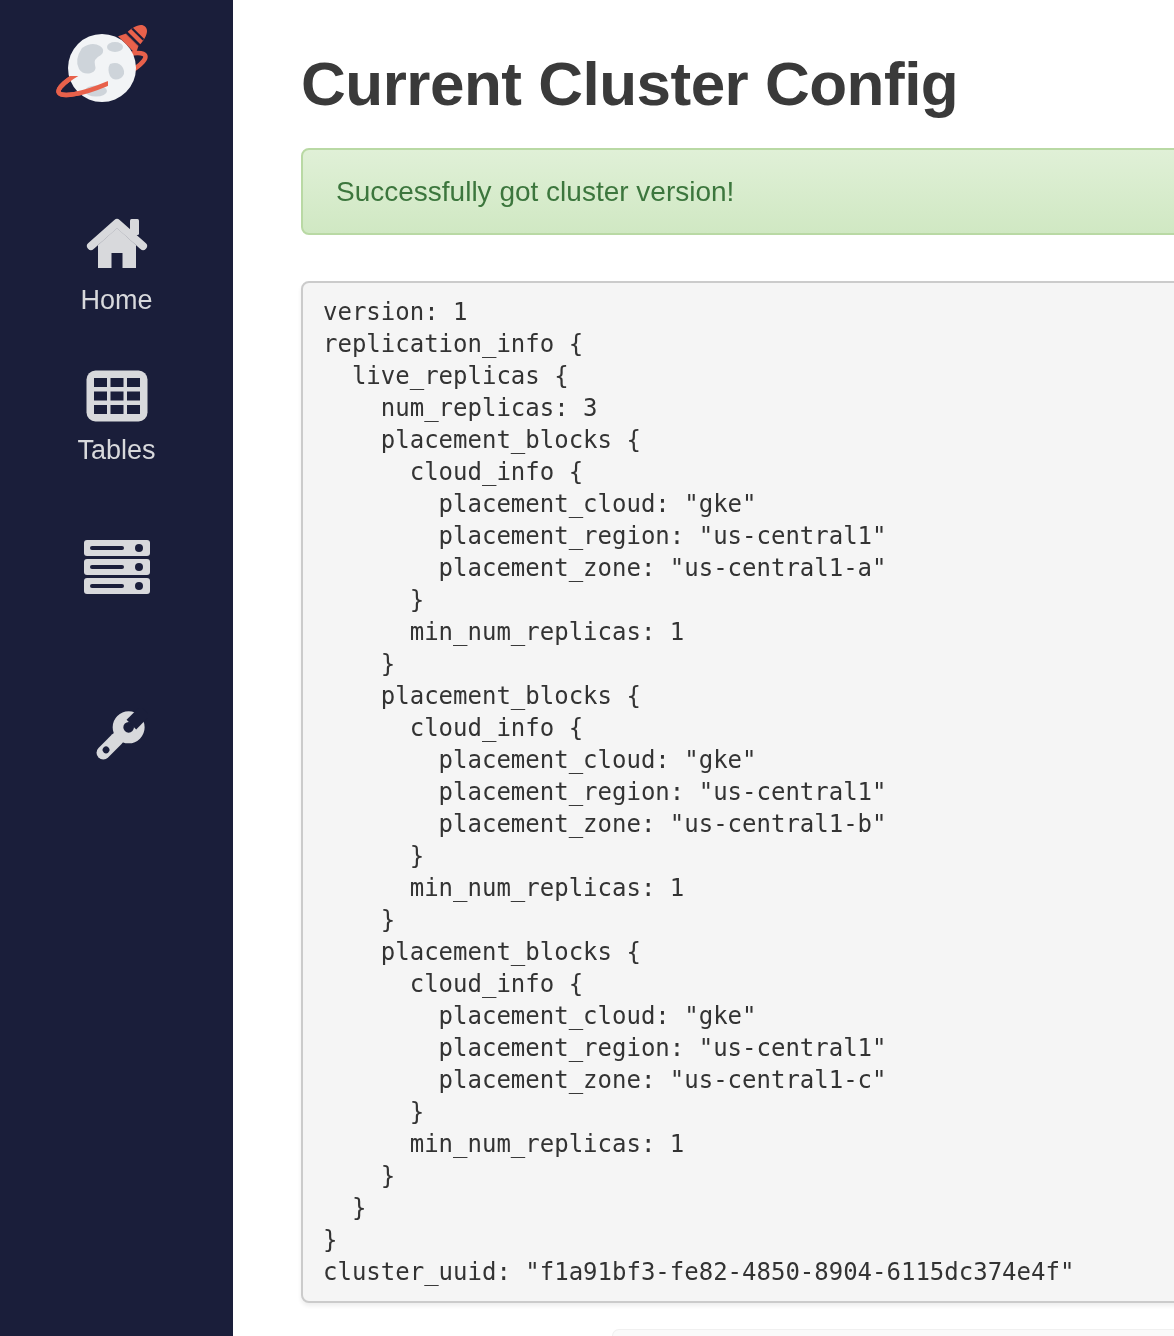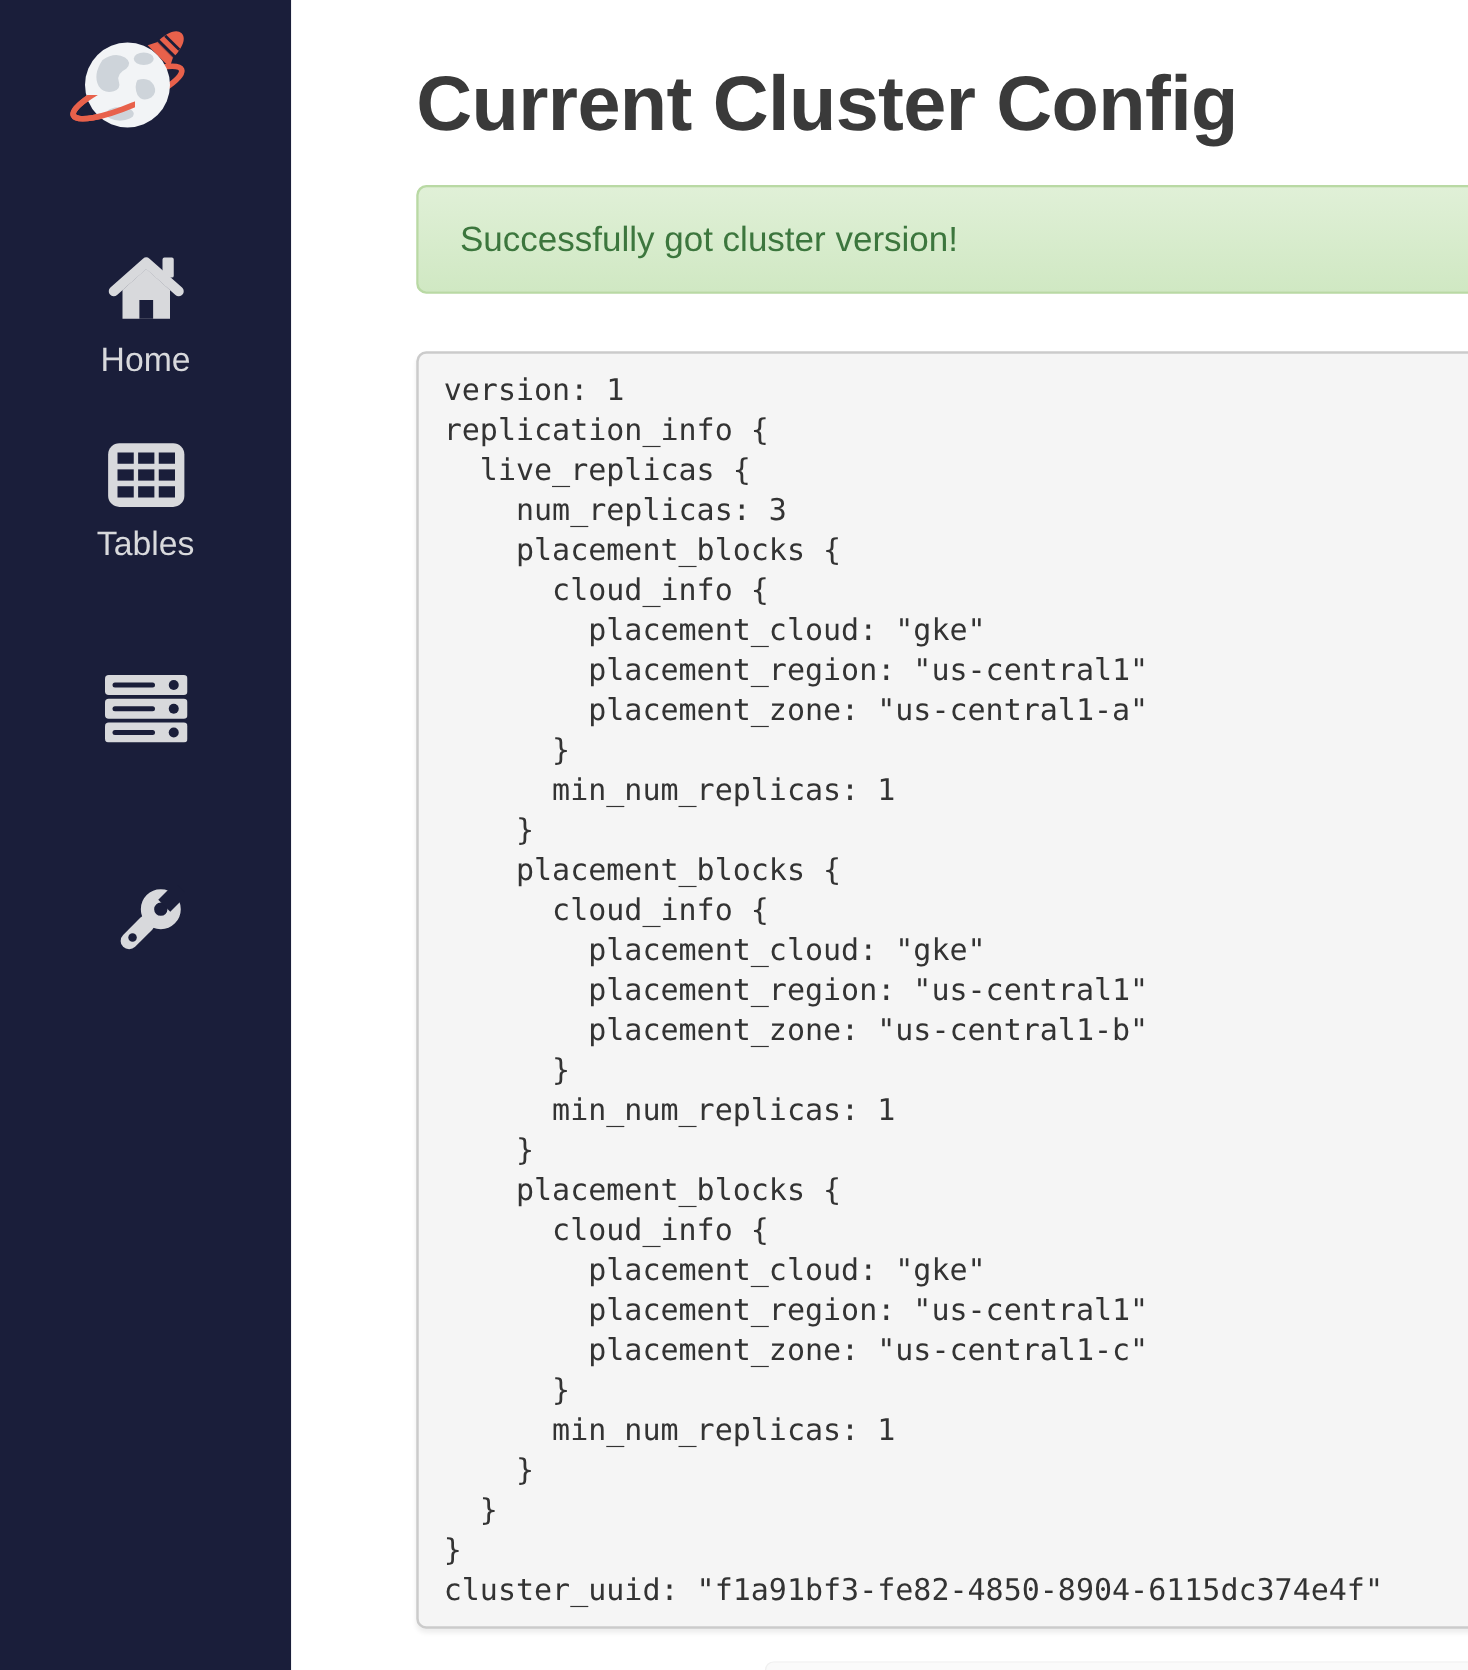--- a/index.html
+++ b/index.html
@@ -29,29 +29,29 @@
     cursor: pointer;
   }
   .nav-item .icon { display: block; margin: 0 auto; }
   .nav-label {
     display: block;
     margin-top: 9px;
     font-size: 27px;
     line-height: 30px;
     color: #d8d9dc;
   }
-  .nav-home    { top: 201px; }
-  .nav-tables  { top: 354px; }
+  .nav-home    { top: 214px; }
+  .nav-tables  { top: 370px; }
   .nav-servers { top: 540px; }
   .nav-utils   { top: 708px; }
 
   
   .main {
     position: absolute; left: 233px; top: 0; right: 0; bottom: 0;
-    padding: 50px 0 0 100px;
+    padding: 50px 0 0 68px;
     background: #ffffff;
   }
   .page-title {
     margin: 0;
     font-size: 62px;
     line-height: 68px;
     font-weight: 700;
     color: #3a3a3a;
     letter-spacing: -0.5px;
     white-space: nowrap;

